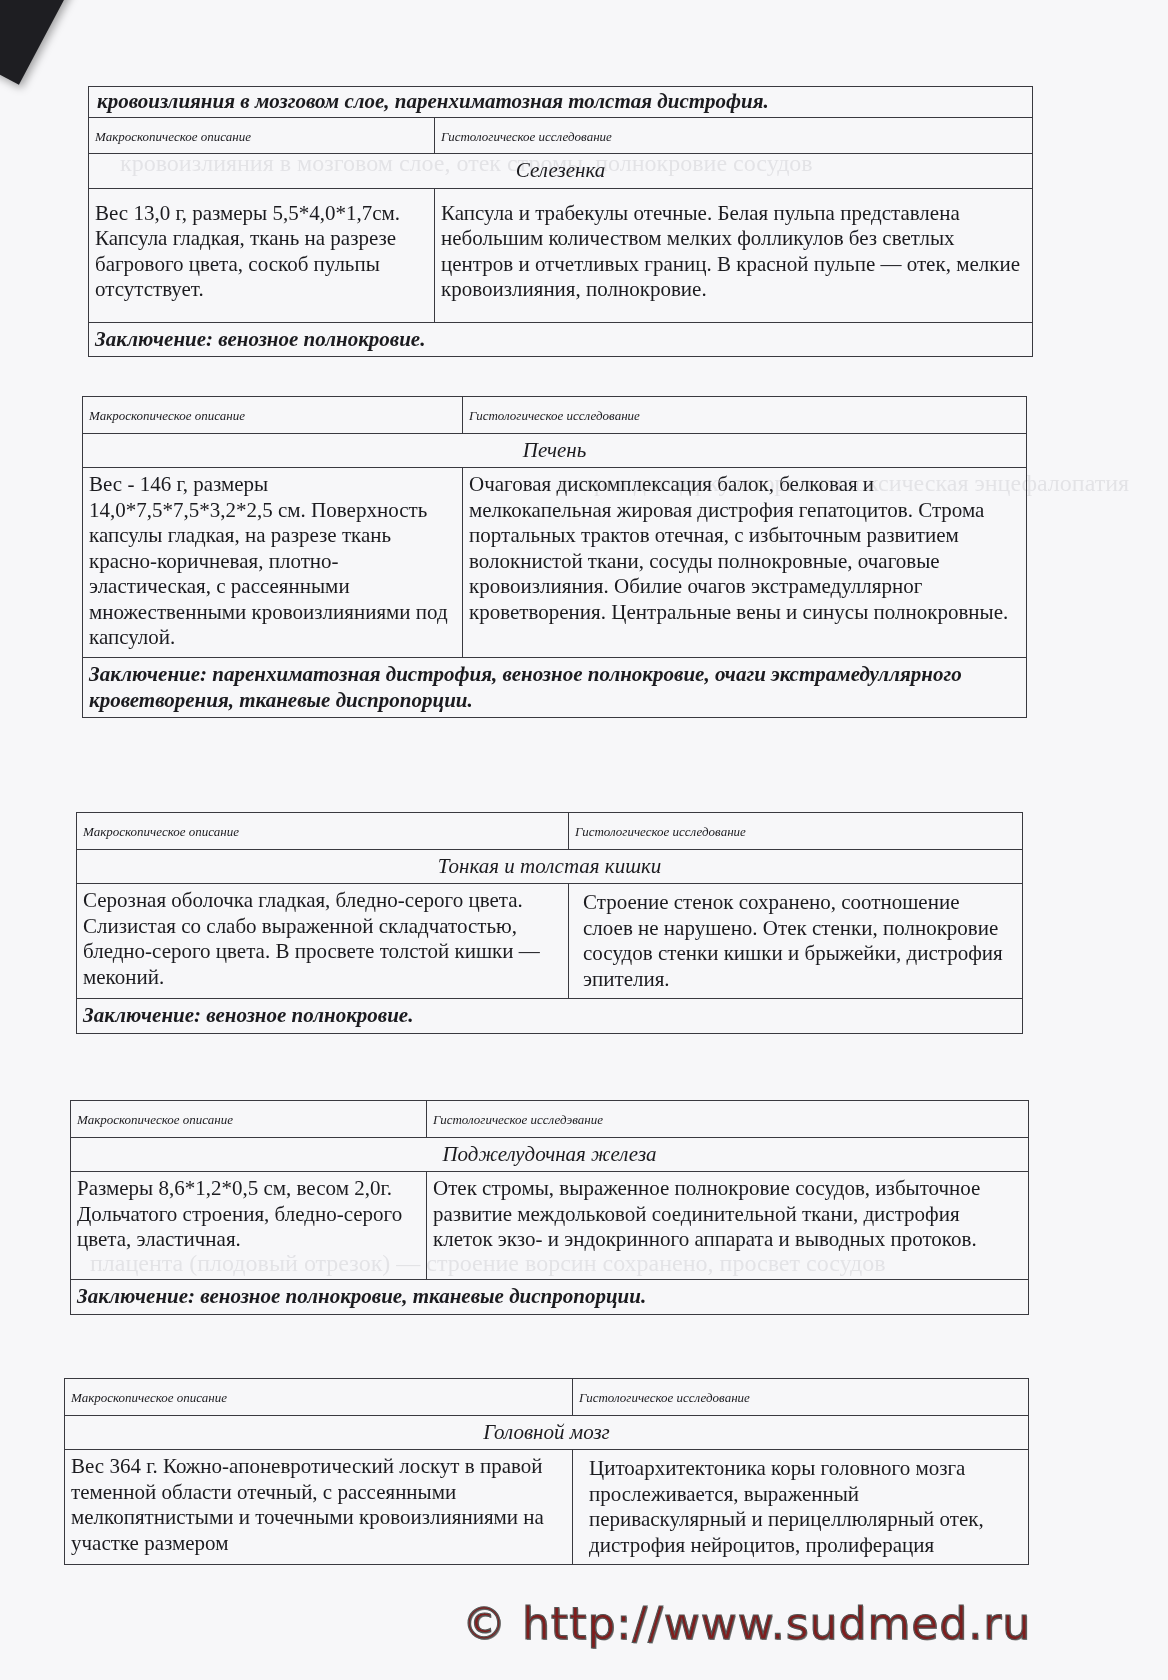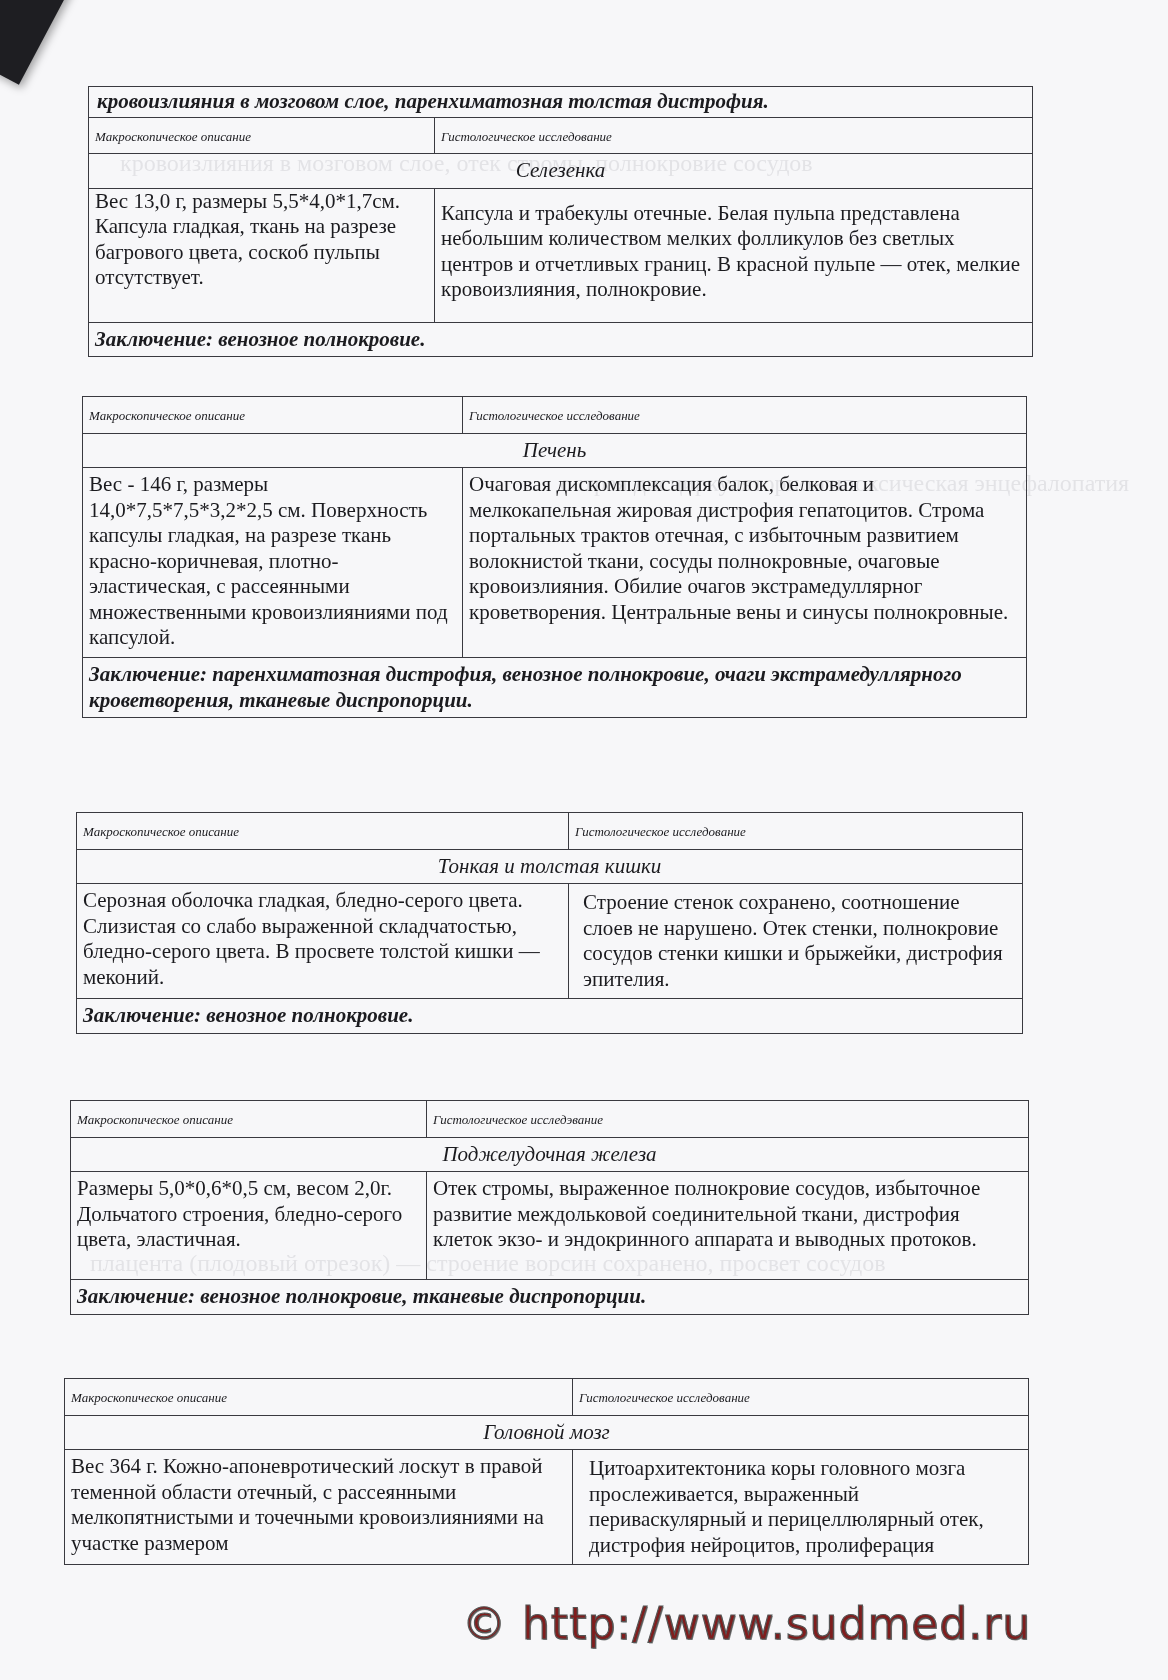--- a/index.html
+++ b/index.html
@@ -59,21 +59,21 @@
         <td colspan="2" class="concl" style="padding:2px 8px !important;"><span>кровоизлияния в мозговом слое, паренхиматозная толстая дистрофия.</span></td>
       </tr>
   <tr class="hdr">
     <td><span>Макроскопическое  описание</span></td>
     <td><span>Гистологическое  исследование</span></td>
   </tr>
   <tr class="organ">
         <td colspan="2"><span>Селезенка</span></td>
       </tr>
   <tr style="height:134px;">
-    <td class="cell-left" style="padding:0 6px;"><span>Вес 13,0 г, размеры 5,5*4,0*1,7см. Капсула гладкая, ткань на разрезе багрового цвета, соскоб пульпы отсутствует.</span></td>
+    <td class="cell-left" style="padding:12px 6px;"><span>Вес 13,0 г, размеры 5,5*4,0*1,7см. Капсула гладкая, ткань на разрезе багрового цвета, соскоб пульпы отсутствует.</span></td>
     <td class="cell-right" style="padding:12px 6px 4px;margin-top:31px;"><span>Капсула и трабекулы отечные. Белая пульпа представлена небольшим количеством мелких фолликулов без светлых центров и отчетливых границ. В красной пульпе — отек, мелкие кровоизлияния, полнокровие.</span></td>
   </tr>
   <tr>
         <td colspan="2" class="concl"><span>Заключение: венозное полнокровие.</span></td>
       </tr>
 </tbody>
   </table>
 
 <table class="tbl" style="left:82px;top:396px;width:944px;">
   <colgroup>
@@ -128,21 +128,21 @@
     </colgroup>
   <tbody>
       <tr class="hdr">
     <td><span>Макроскопическое  описание</span></td>
     <td><span>Гистологическое  исследэвание</span></td>
   </tr>
   <tr class="organ">
         <td colspan="2"><span>Поджелудочная железа</span></td>
       </tr>
   <tr style="height:108px;">
-    <td class="cell-left" style="padding:4px 6px;"><span>Размеры 5,0*0,6*0,5 см, весом 2,0г. Дольчатого строения, бледно-серого цвета, эластичная.</span></td>
+    <td class="cell-left" style="padding:4px 6px;"><span>Размеры 8,6*1,2*0,5 см, весом 2,0г. Дольчатого строения, бледно-серого цвета, эластичная.</span></td>
     <td class="cell-right" style="padding:4px 6px;"><span>Отек стромы, выраженное полнокровие сосудов, избыточное развитие междольковой соединительной ткани, дистрофия клеток экзо- и эндокринного  аппарата и выводных протоков.</span></td>
   </tr>
   <tr>
         <td colspan="2" class="concl"><span>Заключение: венозное полнокровие, тканевые диспропорции.</span></td>
       </tr>
 </tbody>
   </table>
 
 <table class="tbl" style="left:64px;top:1378px;width:964px;">
   <colgroup>

